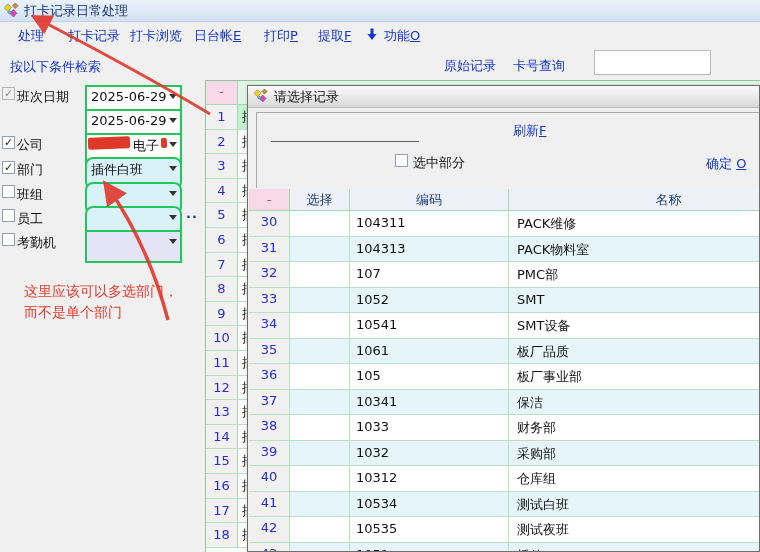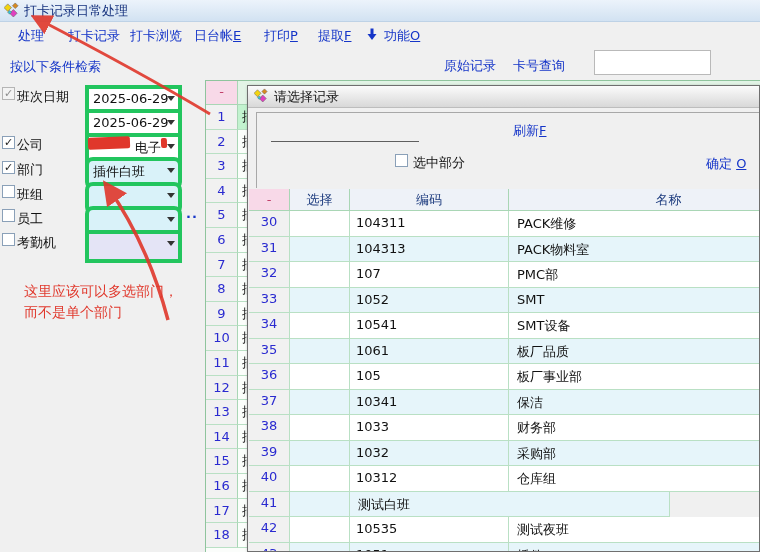--- a/index.html
+++ b/index.html
@@ -22,21 +22,21 @@
   .blue-label { position:absolute; color:#1535c8; white-space:nowrap; }
   .card-input { position:absolute; left:594px; top:50px; width:117px; height:25px;
     border:1px solid #b9b9b9; background:#fff; font:inherit; padding:2px 4px; }
   
   .cb { position:absolute; width:13px; height:13px; border:1px solid #8aa0b8;
     background:#fff; font-size:11px; line-height:11px; text-align:center; color:#222; }
   .cb.checked::after { content:"✓"; }
   .cb.disabled { background:#f3f3f3; border-color:#b5b5b5; color:#8d8d8d; }
   .flabel { position:absolute; color:#111; white-space:nowrap; }
   .dd { position:absolute; left:85px; width:97px; height:33px;
-    border:4px solid #22c55e; background:#fff; padding:2px 16px 8px 4px;
+    border:2px solid #22c55e; background:#fff; padding:2px 16px 8px 4px;
     white-space:nowrap; overflow:hidden; }
   .dd .arrow { position:absolute; right:3px; top:7px; width:0; height:0;
     border-left:4px solid transparent; border-right:4px solid transparent;
     border-top:5px solid #333; }
   .dd.cyan { background:#d9f2f9;border-radius:8px; }
   .dd.lav  { background:#e4e4f6; }
   .scribble { position:absolute; background:#e0372b; border-radius:2px; transform:rotate(-2deg); }
   .more-btn { position:absolute; left:186px; top:206px; color:#1535c8; font-weight:bold; letter-spacing:1px; }
   
   .anno { position:absolute; color:#e0372b; font-size:14px; white-space:nowrap; }
@@ -376,20 +376,21 @@
   <div class="drow">
     <div class="num">40</div>
     <div class="sel"></div>
     <div class="code">10312</div>
     <div class="name">仓库组</div>
   </div>
 
   <div class="drow alt">
     <div class="num">41</div>
     <div class="sel"></div>
+    <div class="code">10534</div>
     <div class="name">测试白班</div>
   </div>
 
   <div class="drow">
     <div class="num">42</div>
     <div class="sel"></div>
     <div class="code">10535</div>
     <div class="name">测试夜班</div>
   </div>
 

